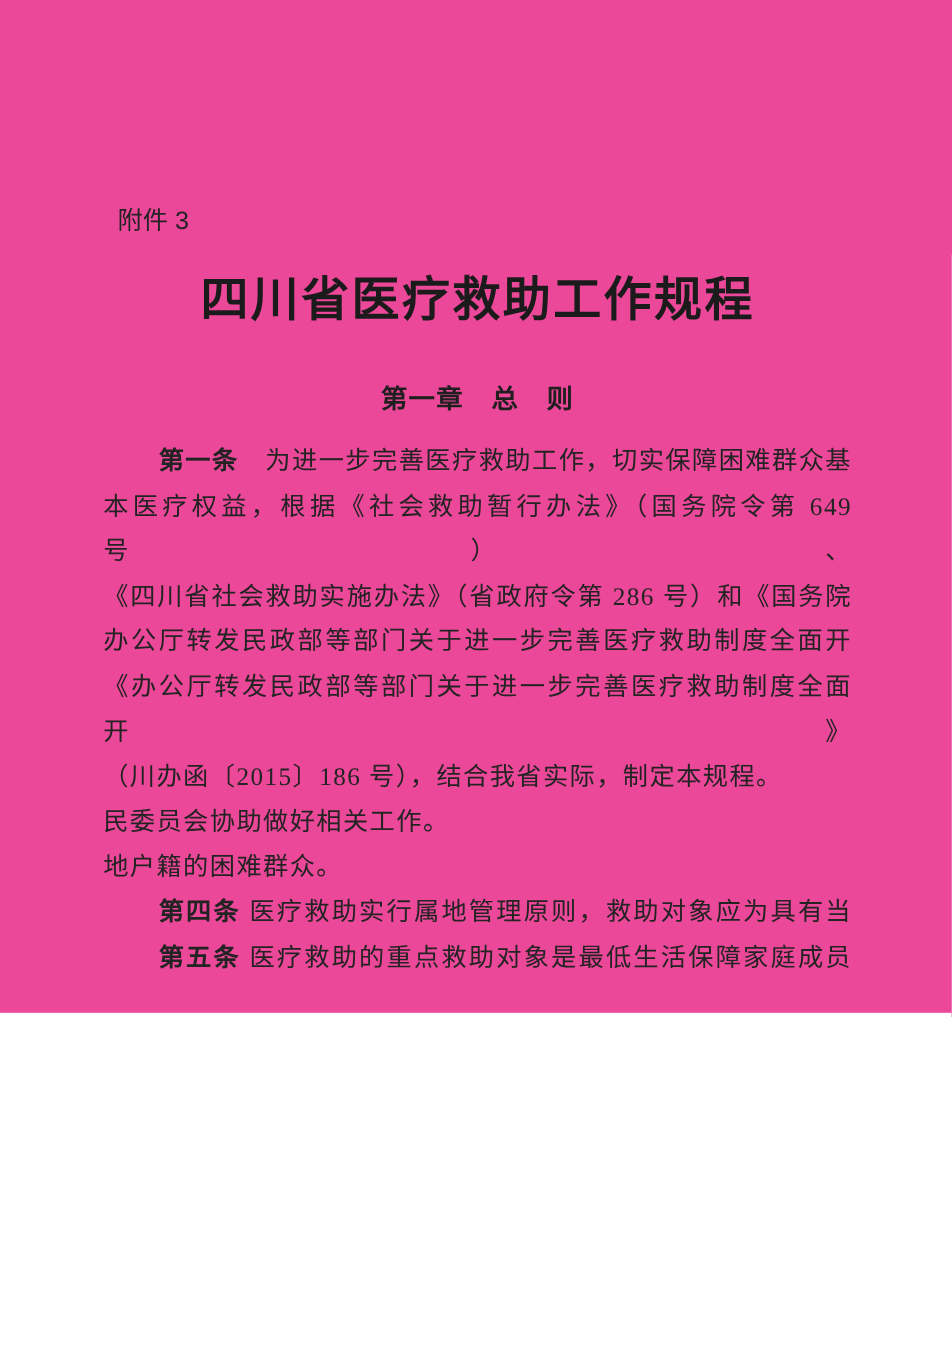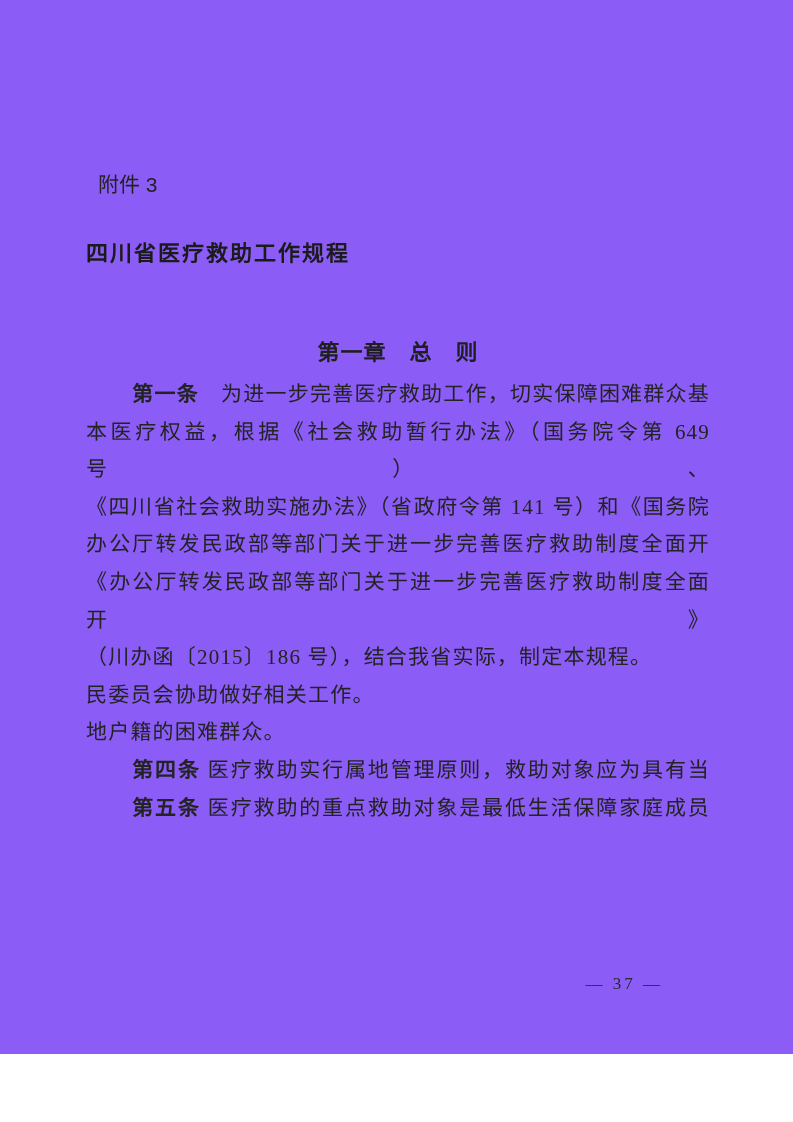--- a/index.html
+++ b/index.html
@@ -3,22 +3,22 @@
 <meta charset="utf-8">
 <style>
   html, body { margin: 0; padding: 0; }
   body {
     background: #ffffff;
     font-family: "Liberation Serif", serif;
   }
   .page {
     position: relative;
     width: 793px;
-    height: 1054px;
-    background: #8b5cf6;
+    height: 844px;
+    background: #ec4899;
     color: #1f1f1f;
     overflow: hidden;
   }
   
   .attachment-label {
     position: absolute;
     left: 98px;
     top: 172px;
     font-family: "Liberation Sans", sans-serif;
     font-size: 21px;
@@ -27,50 +27,50 @@
   }
   
   .column {
     position: absolute;
     left: 86px;
     top: 0;
     width: 624px;
   }
   .doc-title {
     margin: 234px 0 0 0;
-    font-family: Liberation Serif, serif;
+    font-family: Liberation Mono, monospace;
     font-weight: 700;
-    font-size: 22px;
+    font-size: 40px;
     line-height: 40px;
     letter-spacing: 2px;
-    text-align: left;
+    text-align: center;
     color: #1b1b1b;
     white-space: nowrap;
   }
   .chapter-heading {
     margin: 0;
     font-family: "Liberation Sans", sans-serif;
     font-weight: 700;
     font-size: 22px;
     line-height: 30px;
     letter-spacing: 1px;
     text-align: center;
     color: #1f1f1f;
   }
   .chapter-heading.first {
-    margin-top: 64px;
+    margin-top: 44px;
   }
   .para {
     margin: 0;
     font-size: 21px;
     line-height: 37.6px;
     letter-spacing: 1.2px;
     color: #232323;
   }
-  .para.first-para { margin-top: 8px; }
+  .para.first-para { margin-top: 18px; }
   .bl {
     text-align: justify;
     text-align-last: justify;
     text-justify: inter-character;
     white-space: normal;
   }
   .bl.bl-first { text-indent: 2.2em; }
   .bl.bl-last {
     text-align: center;
     text-align-last: left;
@@ -96,21 +96,21 @@
   <div class="attachment-label">附件 3</div>
 
   <div class="column">
     <h1 class="doc-title">四川省医疗救助工作规程</h1>
 
     <div id="doc-flow">
         <h2 class="chapter-heading first">第一章　总　则</h2>
         <div class="para first-para">
           <div class="bl bl-first"><b>第一条</b>　为进一步完善医疗救助工作，切实保障困难群众基</div>
           <div class="bl">本医疗权益，根据《社会救助暂行办法》（国务院令第 649 号）、</div>
-          <div class="bl">《四川省社会救助实施办法》（省政府令第 141 号）和《国务院</div>
+          <div class="bl">《四川省社会救助实施办法》（省政府令第 286 号）和《国务院</div>
           <div class="bl">办公厅转发民政部等部门关于进一步完善医疗救助制度全面开</div>
           <div class="bl">《办公厅转发民政部等部门关于进一步完善医疗救助制度全面开》</div>
           <div class="bl bl-last">（川办函〔2015〕186 号），结合我省实际，制定本规程。</div>
         </div>
         <div class="para">
           <div class="bl bl-last">民委员会协助做好相关工作。</div>
         </div>
         <div class="para">
           <div class="bl bl-last">地户籍的困难群众。</div>
           <div class="bl bl-first"><b>第四条</b> 医疗救助实行属地管理原则，救助对象应为具有当</div>

